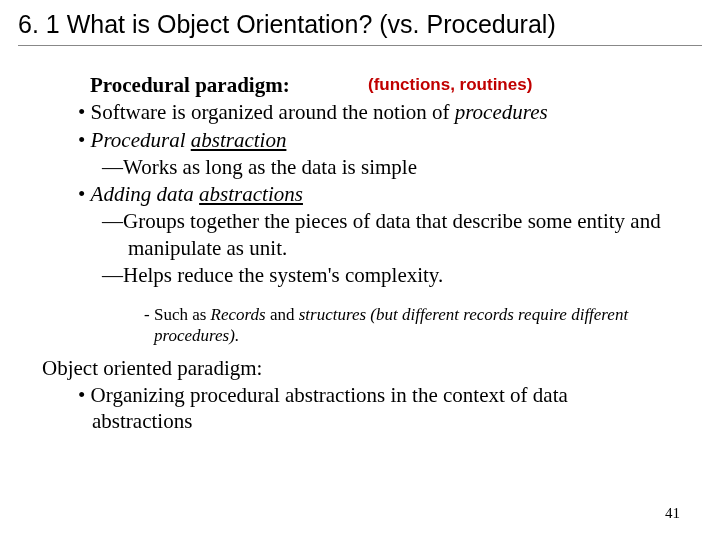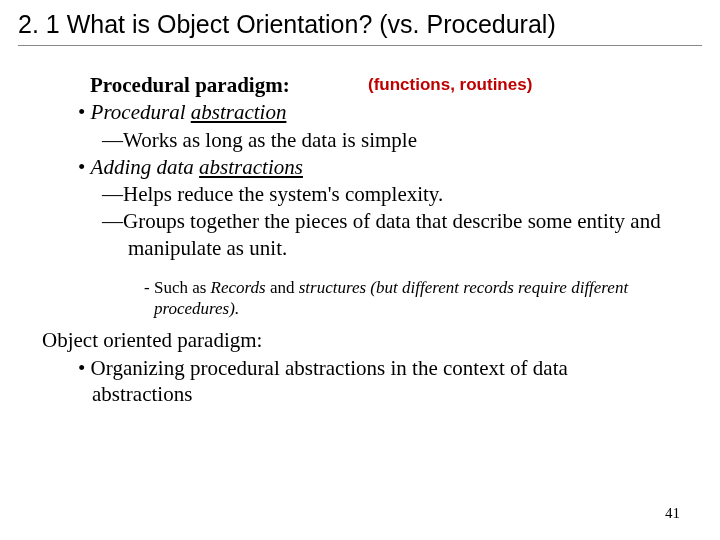--- a/index.html
+++ b/index.html
@@ -88,40 +88,43 @@
     right: 40px;
     bottom: 18px;
     font-size: 15px;
     font-family: "Times New Roman", Times, serif;
   }
 </style>
 </head>
 <body>
 
 <div class="slide">
-  <div class="title">2. 1 What is Object Orientation? (vs. Procedural)</div>
+  <div class="title">6. 1 What is Object Orientation? (vs. Procedural)</div>
 
   <div class="body">
 
     <div class="heading-row">
       <span class="heading">Procedural paradigm:</span>
       <span class="annotation">(functions, routines)</span>
     </div>
 
+    <div class="bullet">
+      <span>Software is organized around the notion of </span><span class="italic">procedures</span>
+    </div>
 
     <div class="bullet">
       <span class="italic">Procedural </span><span class="italic underline">abstraction</span>
     </div>
     <div class="dash">Works as long as the data is simple</div>
 
     <div class="bullet">
       <span class="italic">Adding data </span><span class="italic underline">abstractions</span>
     </div>
+    <div class="dash">Groups together the pieces of data that describe some entity and manipulate as unit.</div>
     <div class="dash">Helps reduce the system's complexity.</div>
-    <div class="dash">Groups together the pieces of data that describe some entity and manipulate as unit.</div>
 
     <div class="sub">
       <span>Such as </span><span class="italic">Records</span><span> and </span><span class="italic">structures</span><span class="italic"> (but different records require different procedures).</span>
     </div>
 
     <div class="oo-heading">Object oriented paradigm:</div>
     <div class="bullet">Organizing procedural abstractions in the context of data abstractions</div>
 
   </div>
 

